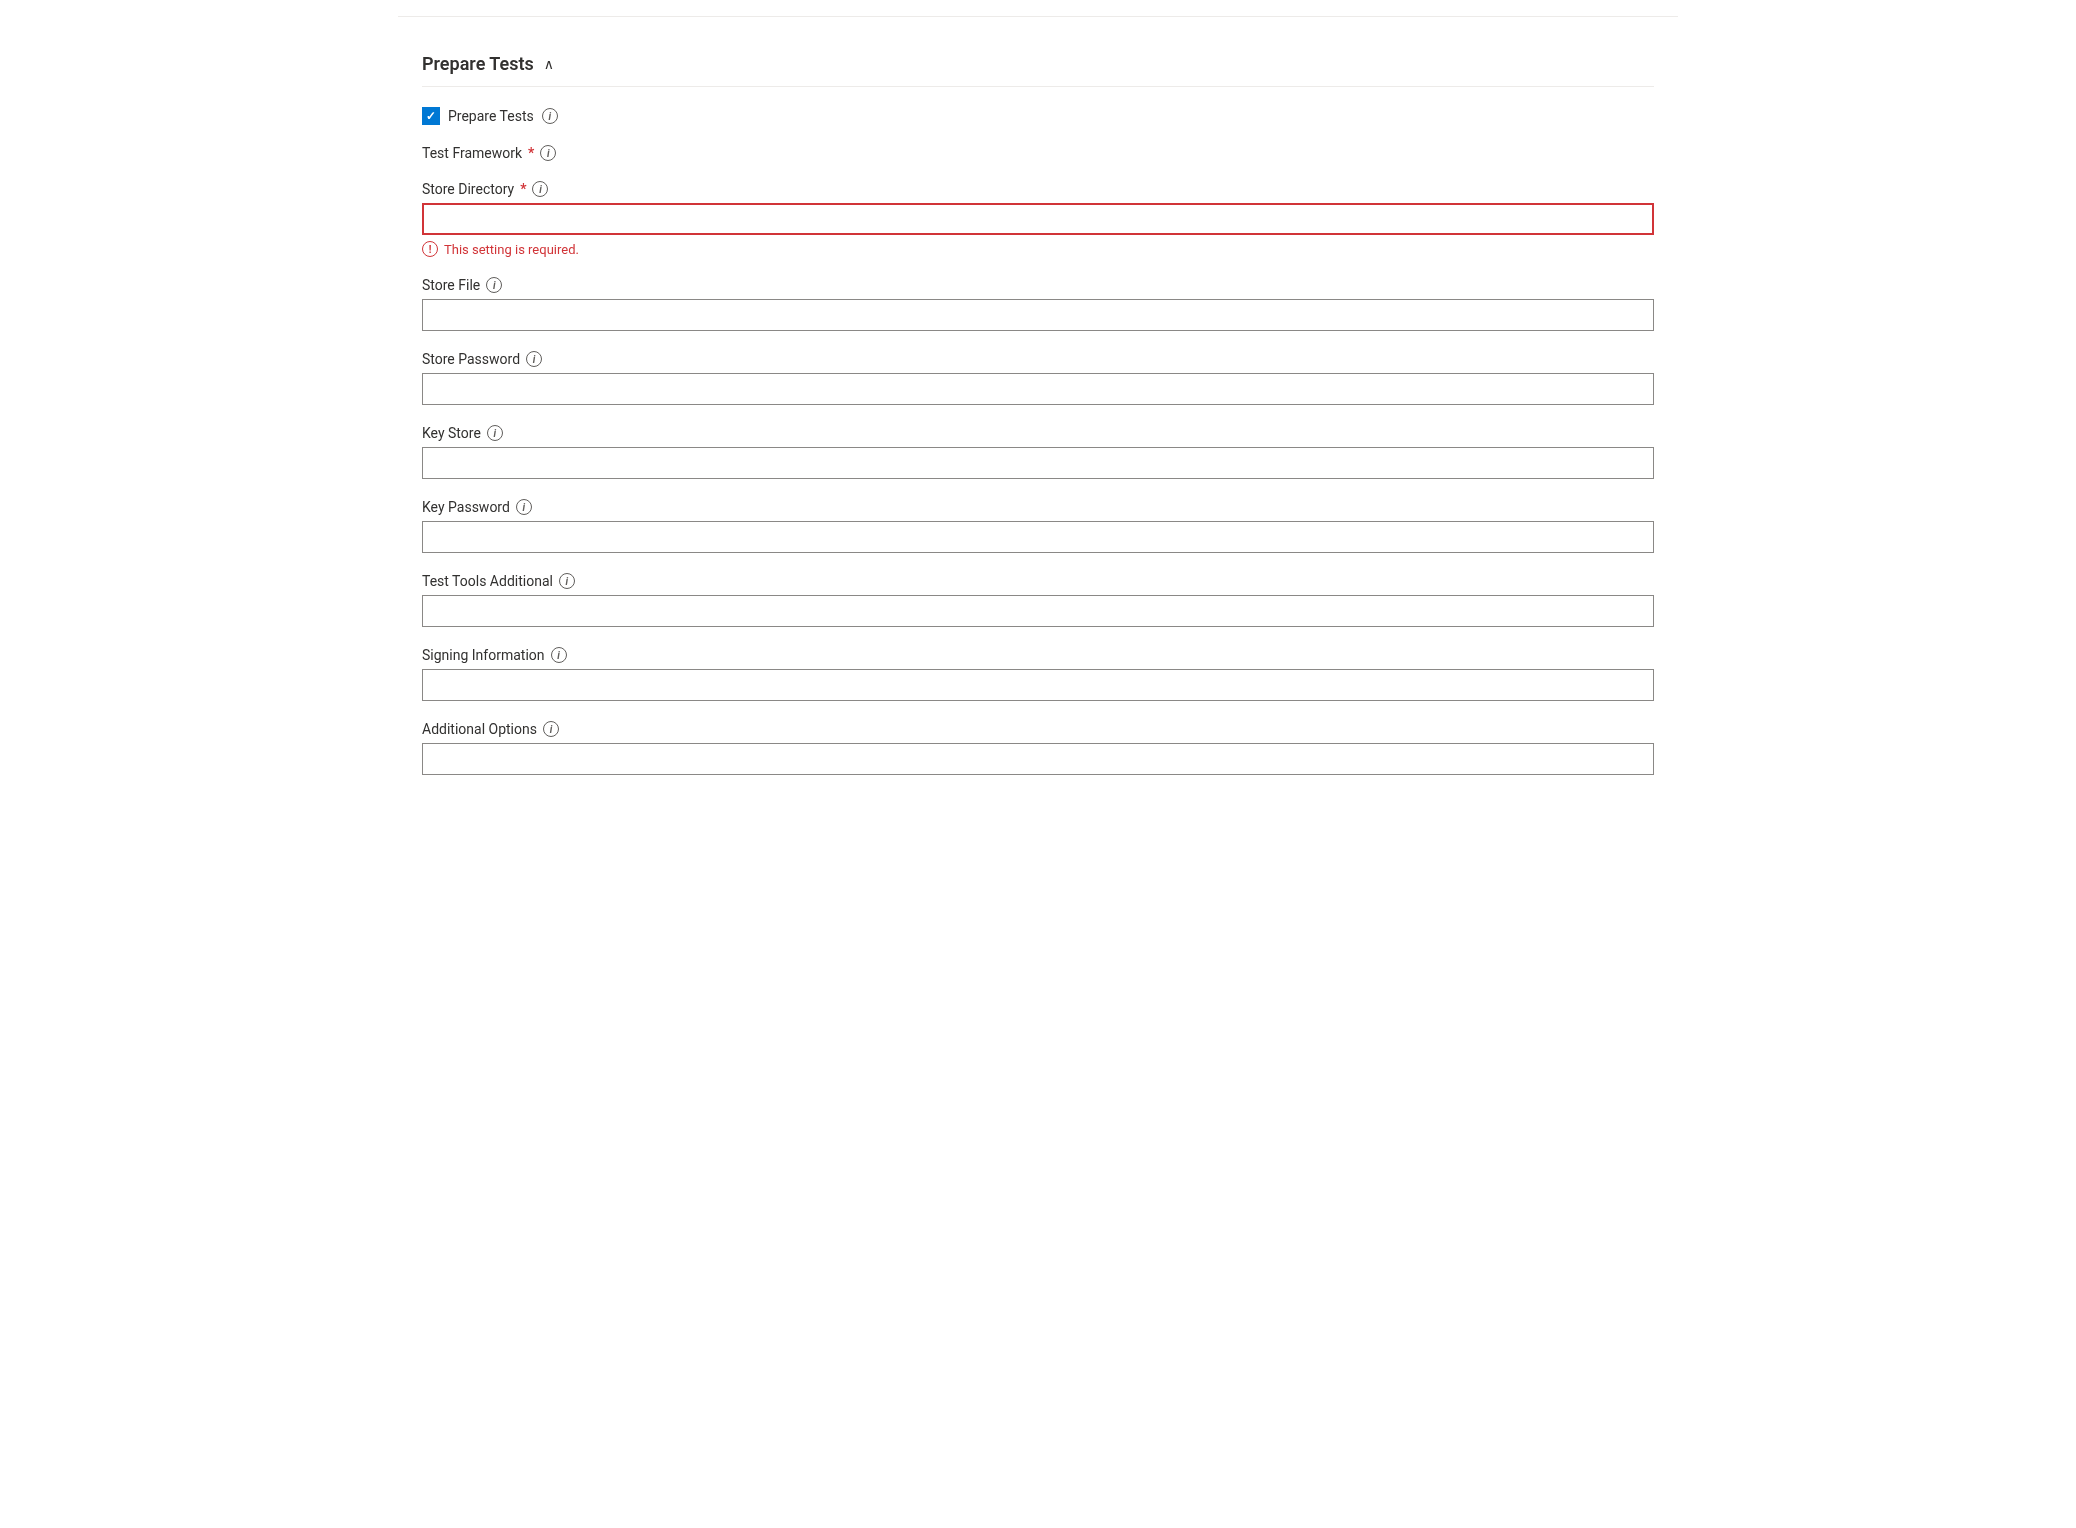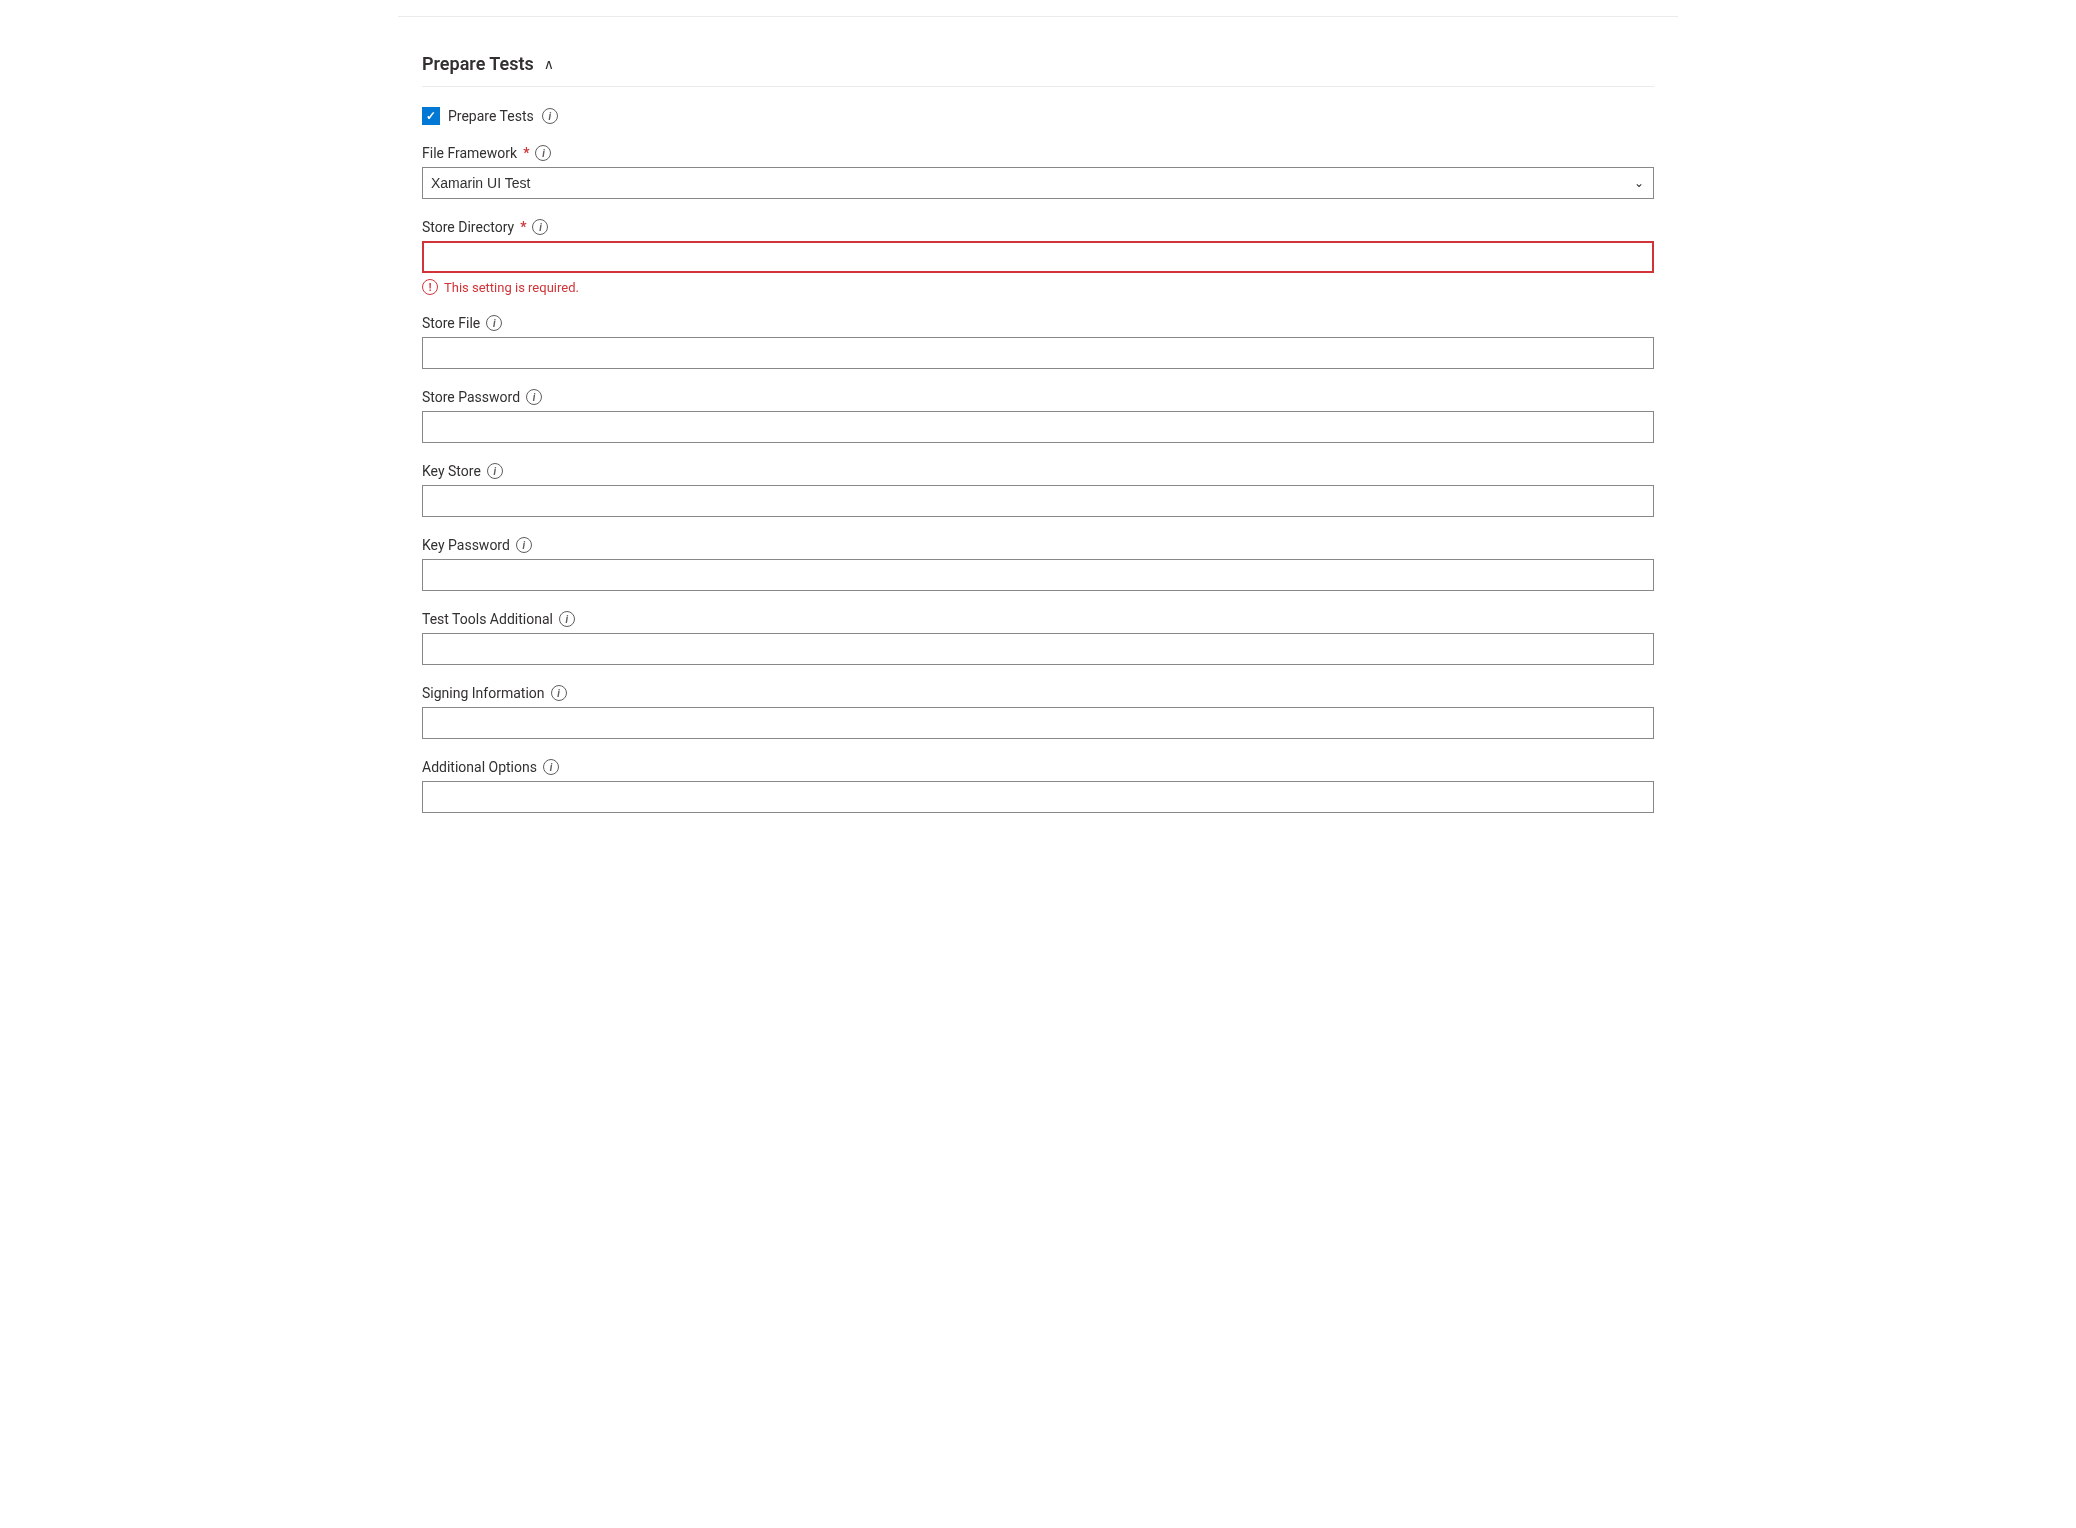--- a/index.html
+++ b/index.html
@@ -190,32 +190,23 @@
   <div class="checkbox-row">
     <div class="checkbox-custom">
       <span class="checkmark">✓</span>
     </div>
     <span class="checkbox-label">Prepare Tests</span>
     <span class="info-icon">i</span>
   </div>
 
   <div class="field-group">
     <div class="field-label">
-      <span>File Framework</span>
+      <span>Test Framework</span>
       <span class="required-star">*</span>
       <span class="info-icon">i</span>
-    </div>
-    <div class="field-select-wrapper">
-      <select class="field-select">
-        <option>Xamarin UI Test</option>
-        <option>Appium</option>
-        <option>Espresso</option>
-        <option>XCUITest</option>
-      </select>
-      <span class="select-chevron">⌄</span>
     </div>
   </div>
 
   <div class="field-group">
     <div class="field-label">
       <span>Store Directory</span>
       <span class="required-star">*</span>
       <span class="info-icon">i</span>
     </div>
     <input class="field-input error" type="text" value="" style="">

